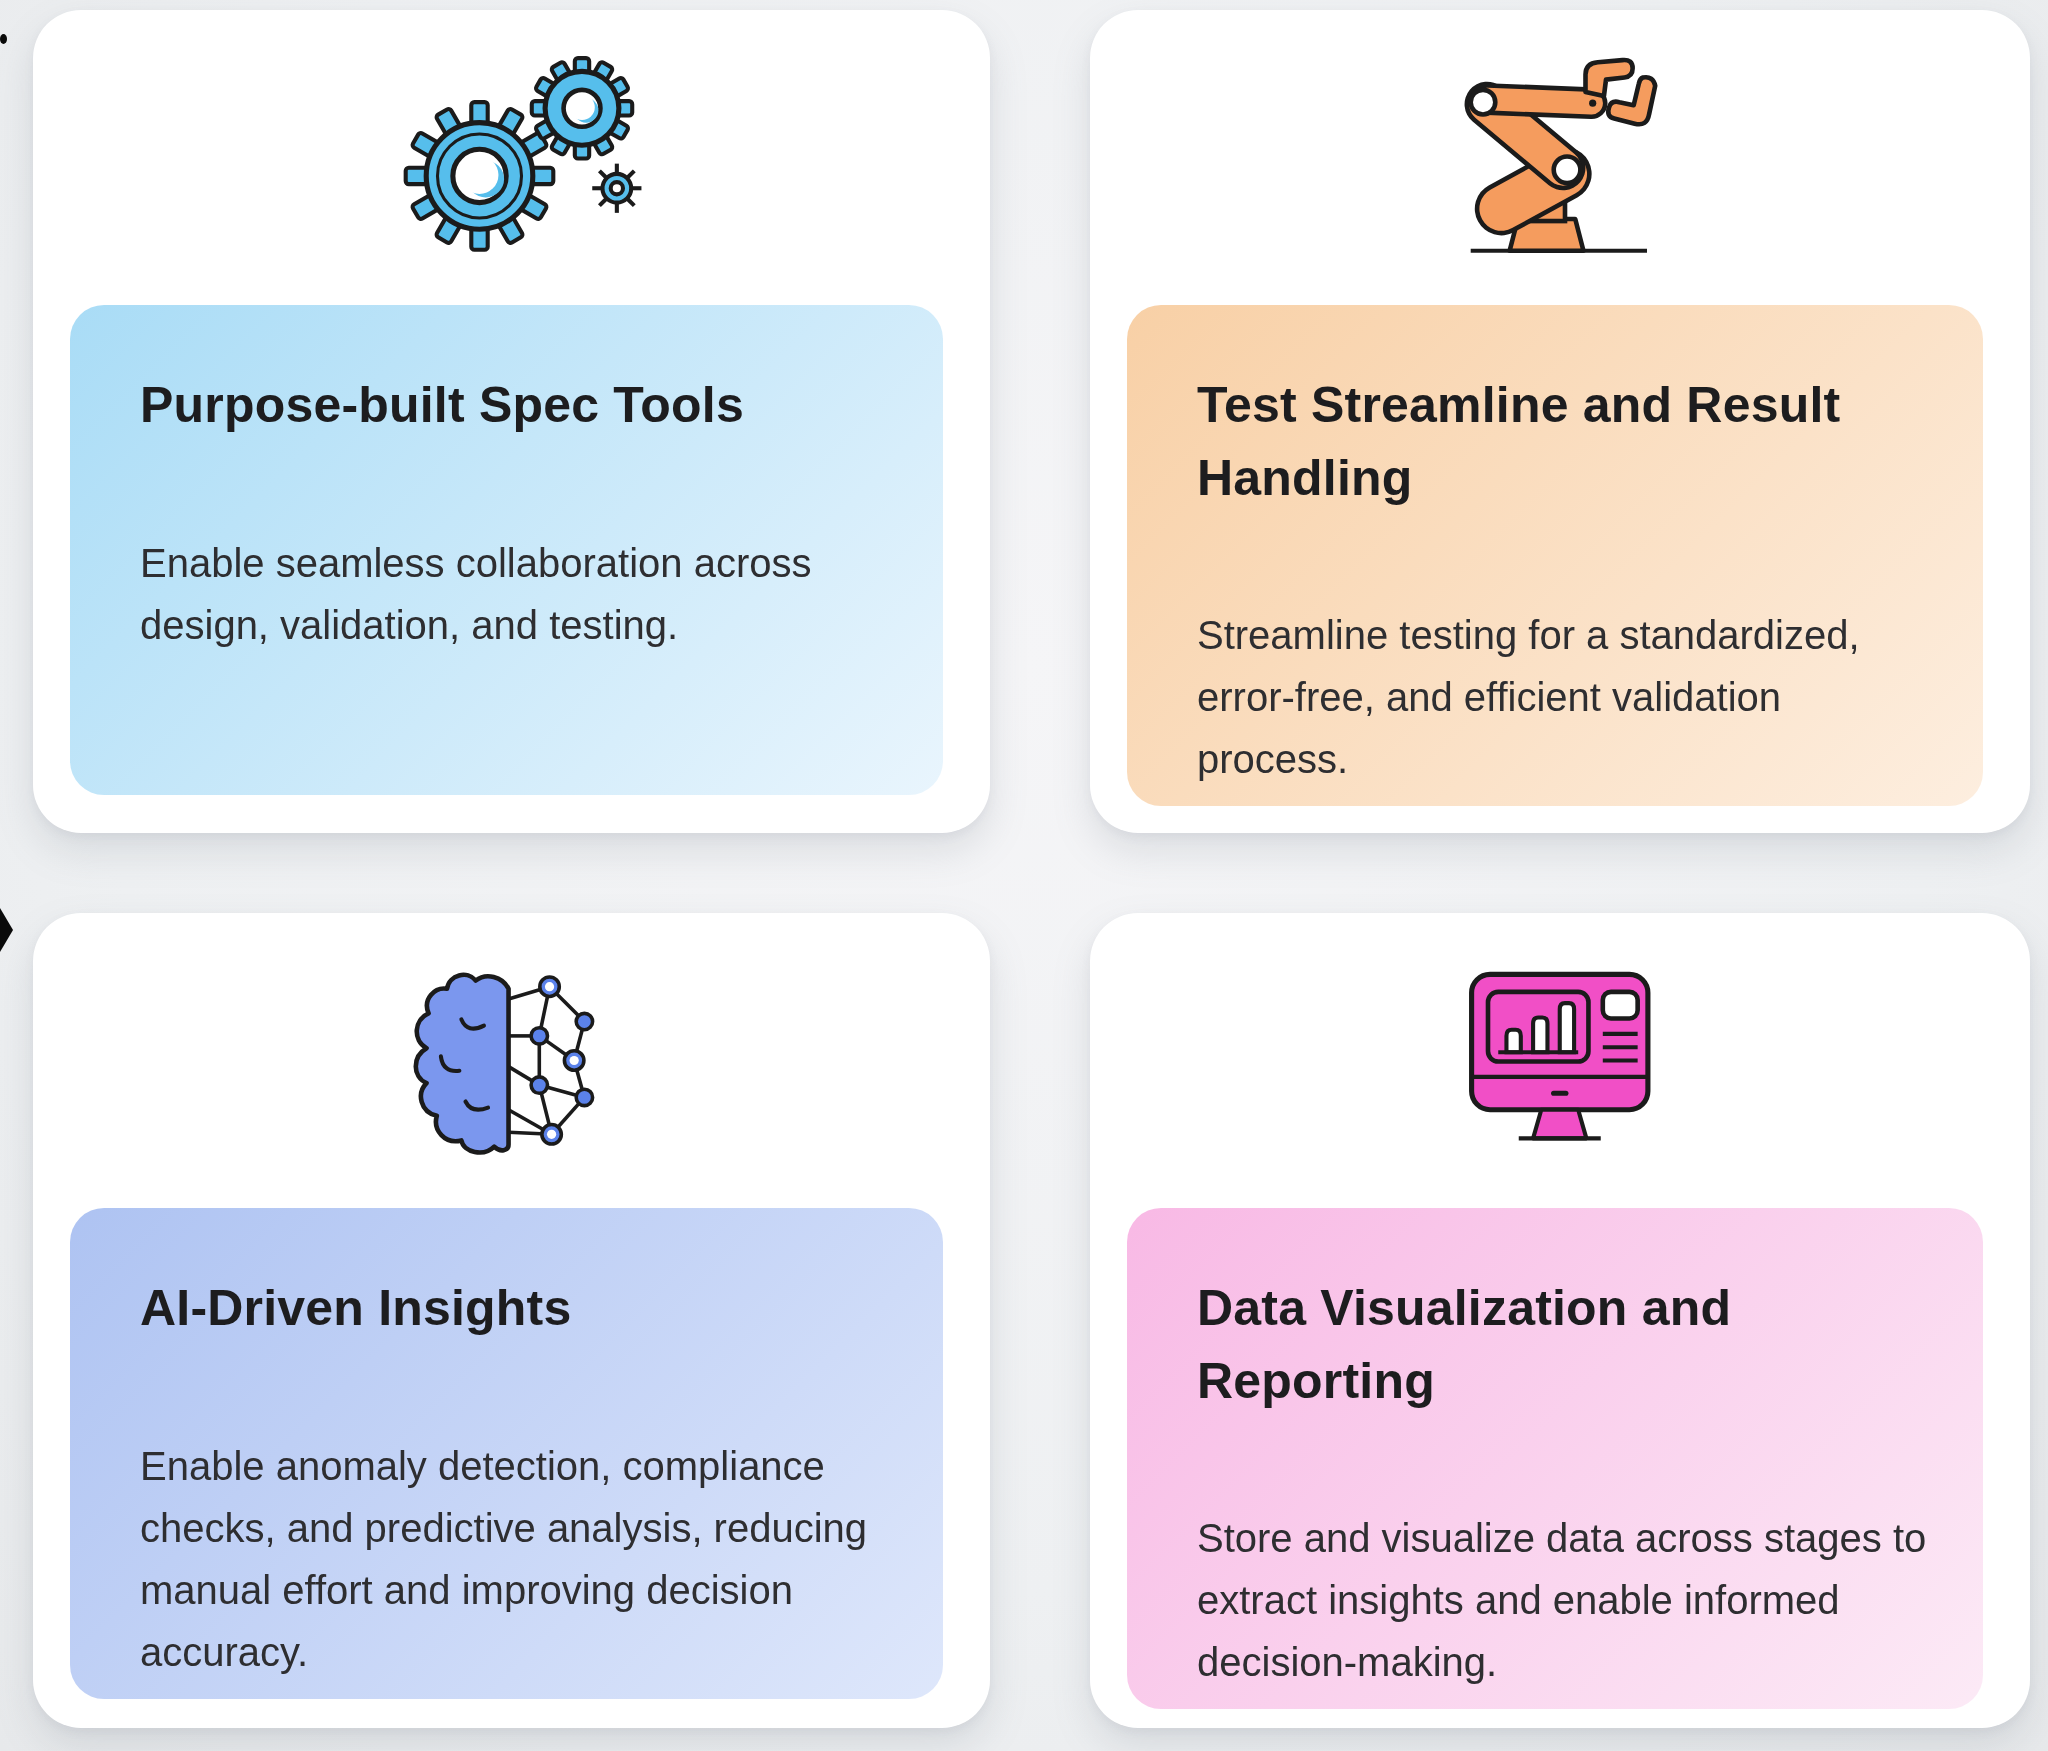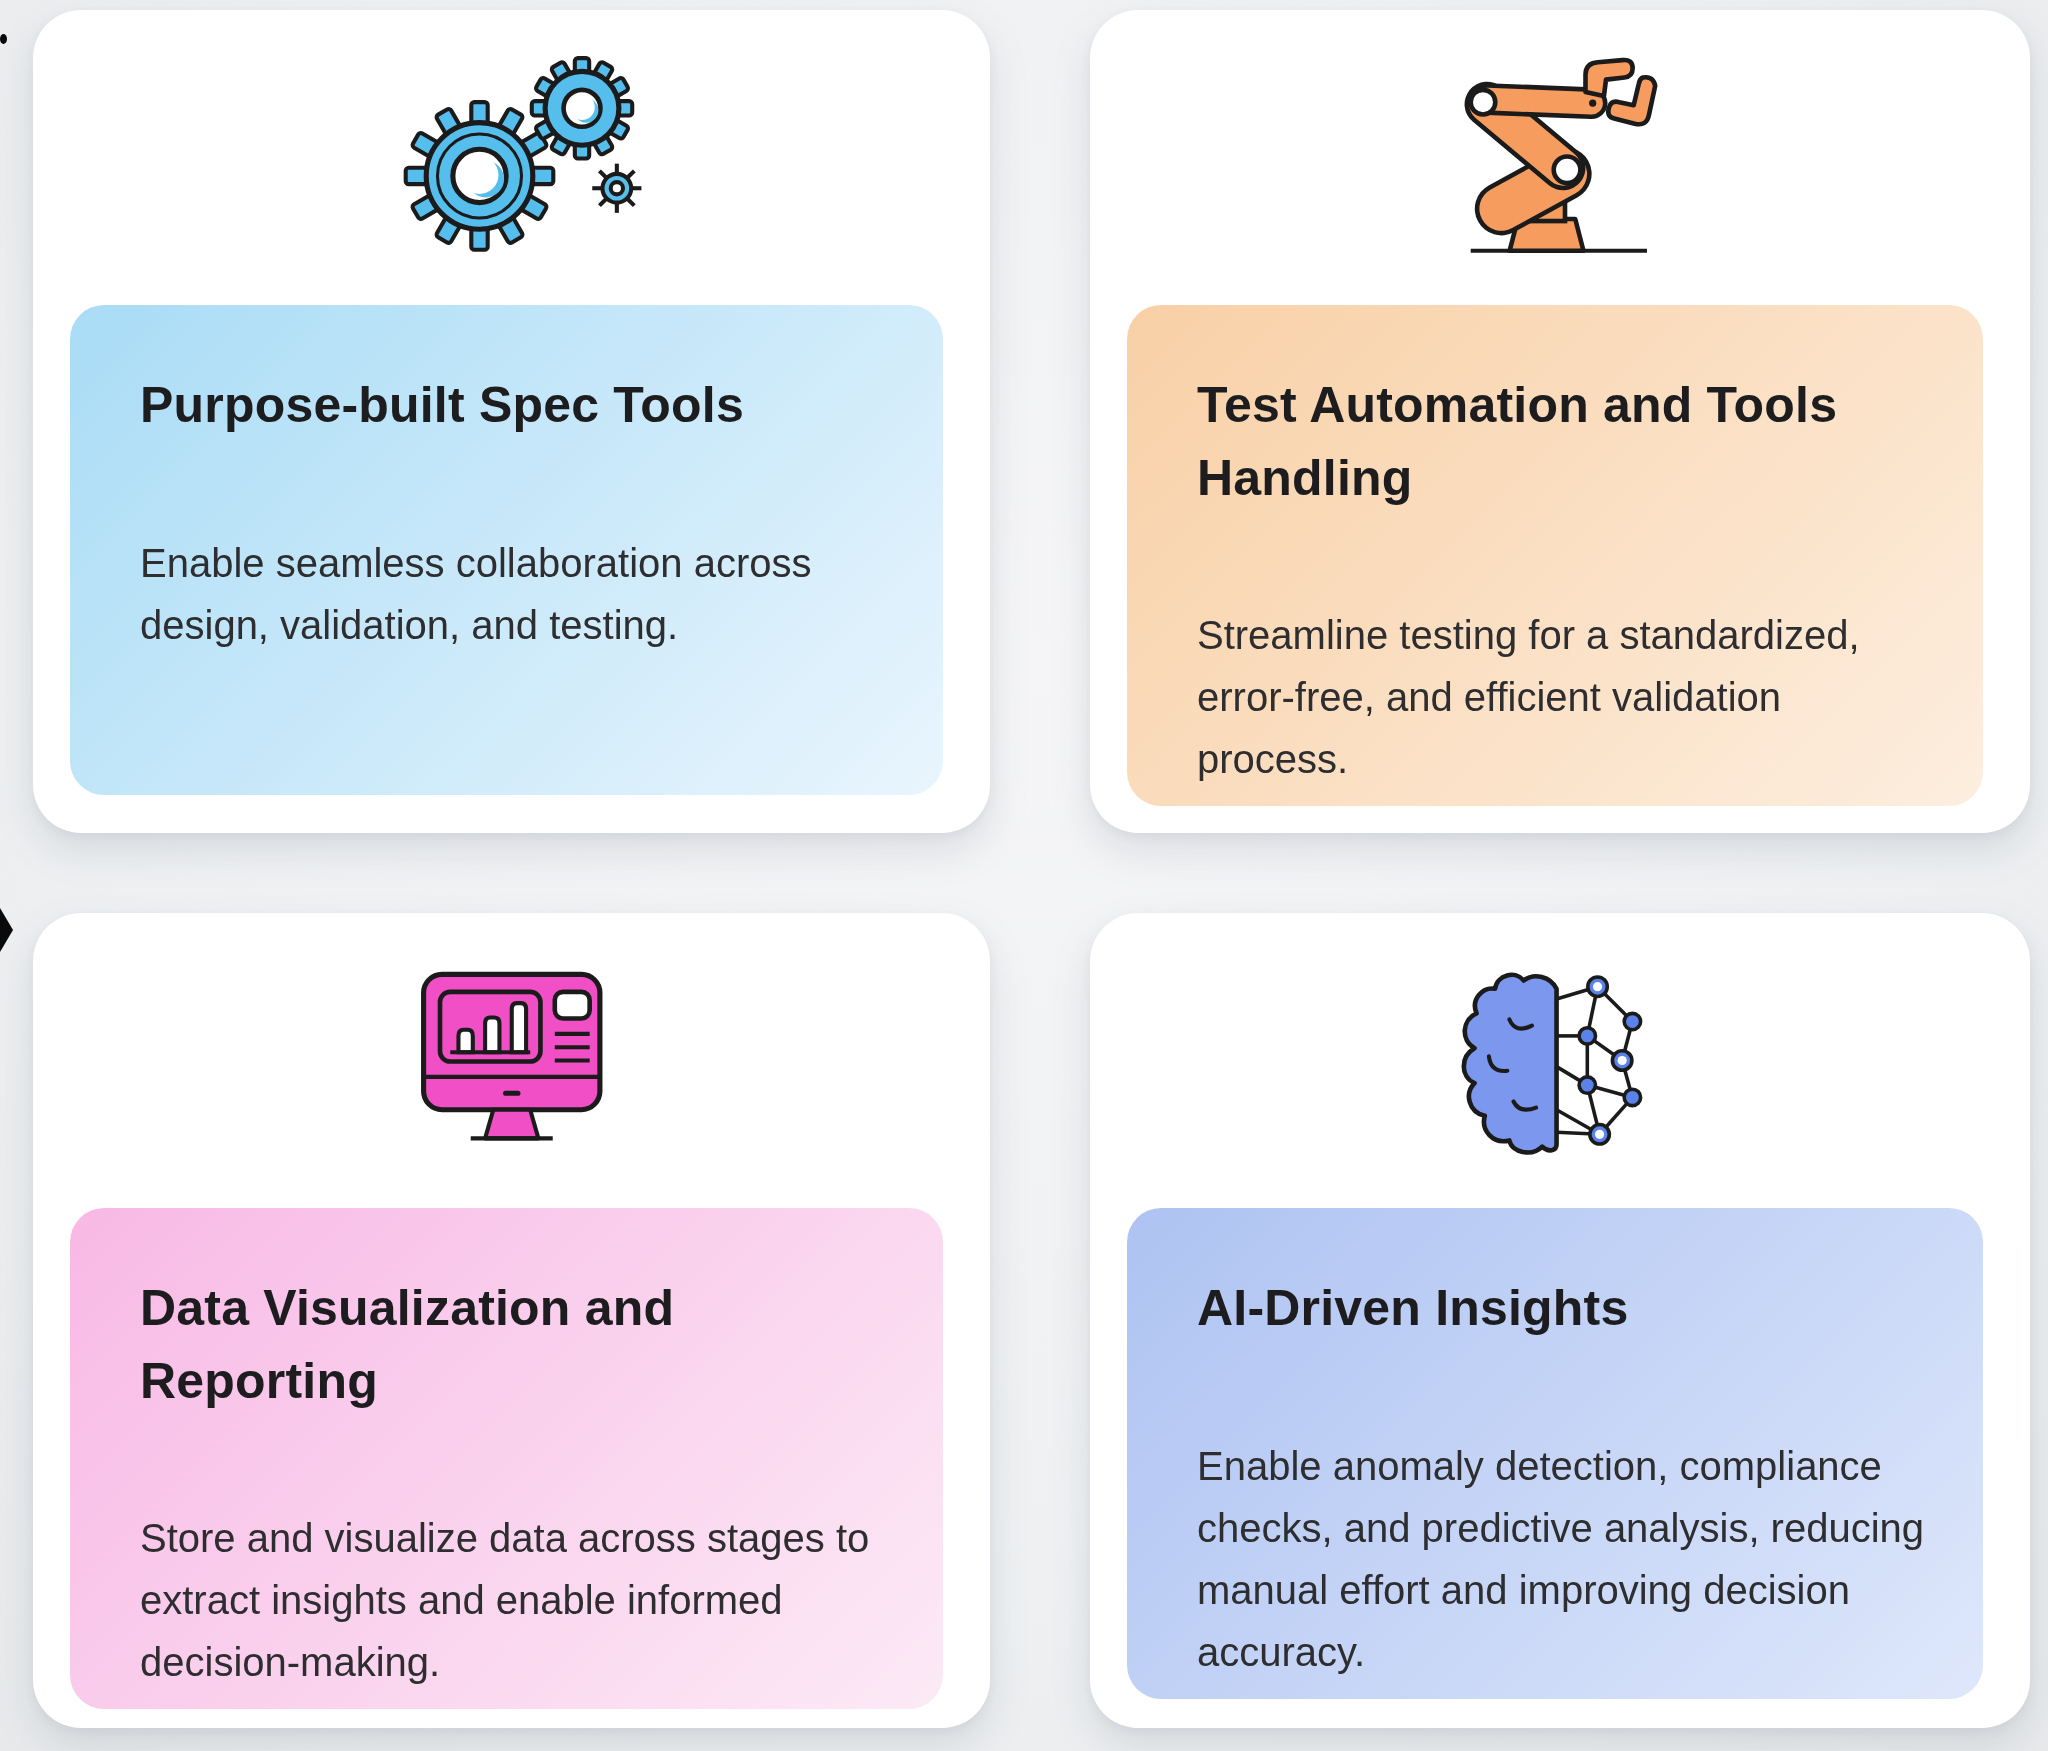--- a/index.html
+++ b/index.html
@@ -140,22 +140,82 @@
         <circle cx="122" cy="112" r="13" fill="#ffffff" stroke="#1b1b1b" stroke-width="4.5"></circle>
         <circle cx="40" cy="46" r="12" fill="#ffffff" stroke="#1b1b1b" stroke-width="4.5"></circle>
         <circle cx="147" cy="47" r="3.5" fill="#1b1b1b"></circle>
 
         <path d="M140 36 L140 19 Q140 8 152 7 L176 5 Q186 4 186 13 Q186 21 178 22 L160 24 L158 40 Z" style="fill:var(--accent)" stroke="#1b1b1b" stroke-width="4.5" stroke-linejoin="round"></path>
 
         <path d="M196 22 Q206 20 208 30 L202 58 Q200 70 188 67 L168 62 Q160 60 163 51 Q165 44 173 46 L187 49 L192 28 Q193 23 196 22 Z" style="fill:var(--accent)" stroke="#1b1b1b" stroke-width="4.5" stroke-linejoin="round"></path>
       </svg>
     </div>
     <div class="panel">
-      <h2 class="title">Test Automation and Tools Handling</h2>
+      <h2 class="title">Test Streamline and Result Handling</h2>
       <p class="desc">Streamline testing for a standardized, error-free, and efficient validation process.</p>
+    </div>
+  </div>
+
+  <div class="card" style="--from: #AEC3F2; --to: #DEE7FB; --accent: #7B97EE; --accent2: #5B82EA;">
+    <div class="icon-area">
+      <svg viewBox="0 0 210 200" xmlns="http://www.w3.org/2000/svg">
+
+        <g class="ln" stroke-width="3.5">
+          <line x1="102" y1="40" x2="142" y2="28"></line>
+          <line x1="142" y1="28" x2="176" y2="62"></line>
+          <line x1="142" y1="28" x2="132" y2="76"></line>
+          <line x1="102" y1="76" x2="132" y2="76"></line>
+          <line x1="132" y1="76" x2="166" y2="100"></line>
+          <line x1="176" y1="62" x2="166" y2="100"></line>
+          <line x1="132" y1="76" x2="132" y2="124"></line>
+          <line x1="102" y1="106" x2="132" y2="124"></line>
+          <line x1="166" y1="100" x2="176" y2="136"></line>
+          <line x1="132" y1="124" x2="176" y2="136"></line>
+          <line x1="132" y1="124" x2="144" y2="172"></line>
+          <line x1="176" y1="136" x2="144" y2="172"></line>
+          <line x1="102" y1="148" x2="144" y2="172"></line>
+          <line x1="102" y1="170" x2="144" y2="172"></line>
+        </g>
+
+        <path d="M102 30
+                 C 96 18, 80 14, 70 22
+                 C 62 12, 44 16, 42 30
+                 C 30 28, 18 40, 24 54
+                 C 10 60, 8 80, 22 88
+                 C 8 96, 8 116, 22 122
+                 C 12 132, 16 150, 32 154
+                 C 28 168, 40 182, 56 178
+                 C 58 190, 78 194, 88 184
+                 C 94 190, 102 188, 102 182 Z" style="fill:var(--accent)" stroke="#1b1b1b" stroke-width="4.5" stroke-linejoin="round"></path>
+        <g class="ln" stroke-width="4" stroke-linecap="round">
+          <path d="M56 60 Q62 74 78 66"></path>
+          <path d="M36 96 Q38 112 54 110"></path>
+          <path d="M60 140 Q66 152 82 146"></path>
+        </g>
+
+        <g style="fill:var(--accent2)" stroke="#1b1b1b" stroke-width="3.5">
+          <circle cx="176" cy="62" r="8"></circle>
+          <circle cx="132" cy="76" r="8"></circle>
+          <circle cx="132" cy="124" r="8"></circle>
+          <circle cx="176" cy="136" r="8"></circle>
+        </g>
+
+        <g>
+          <circle cx="142" cy="28" r="9.5" style="fill:var(--accent2)" stroke="#1b1b1b" stroke-width="3.5"></circle>
+          <circle cx="142" cy="28" r="4.5" fill="#ffffff"></circle>
+          <circle cx="166" cy="100" r="9.5" style="fill:var(--accent2)" stroke="#1b1b1b" stroke-width="3.5"></circle>
+          <circle cx="166" cy="100" r="4.5" fill="#ffffff"></circle>
+          <circle cx="144" cy="172" r="9.5" style="fill:var(--accent2)" stroke="#1b1b1b" stroke-width="3.5"></circle>
+          <circle cx="144" cy="172" r="4.5" fill="#ffffff"></circle>
+        </g>
+      </svg>
+    </div>
+    <div class="panel">
+      <h2 class="title">AI-Driven Insights</h2>
+      <p class="desc">Enable anomaly detection, compliance checks, and predictive analysis, reducing manual effort and improving decision accuracy.</p>
     </div>
   </div>
 
   <div class="card" style="--from: #F8B9E5; --to: #FCEAF6; --accent: #F14FC6; --accent2: #F14FC6;">
     <div class="icon-area">
       <svg viewBox="0 0 220 200" xmlns="http://www.w3.org/2000/svg">
         <rect x="24" y="16" width="172" height="132" rx="18" style="fill:var(--accent)" stroke="#1b1b1b" stroke-width="5"></rect>
         <line class="ln" x1="24" y1="116" x2="196" y2="116" stroke-width="4"></line>
         <line class="ln" x1="104" y1="132" x2="116" y2="132" stroke-width="5" stroke-linecap="round"></line>
         <rect x="40" y="33" width="98" height="68" rx="10" style="fill:var(--accent)" stroke="#1b1b1b" stroke-width="4.5"></rect>
@@ -170,76 +230,16 @@
         <path d="M92 148 L128 148 L136 176 L84 176 Z" style="fill:var(--accent)" stroke="#1b1b1b" stroke-width="4" stroke-linejoin="round"></path>
         <line class="ln" x1="70" y1="176" x2="150" y2="176" stroke-width="4"></line>
       </svg>
     </div>
     <div class="panel">
       <h2 class="title">Data Visualization and Reporting</h2>
       <p class="desc">Store and visualize data across stages to extract insights and enable informed decision-making.</p>
     </div>
   </div>
 
-  <div class="card" style="--from: #AEC3F2; --to: #DEE7FB; --accent: #7B97EE; --accent2: #5B82EA;">
-    <div class="icon-area">
-      <svg viewBox="0 0 210 200" xmlns="http://www.w3.org/2000/svg">
-
-        <g class="ln" stroke-width="3.5">
-          <line x1="102" y1="40" x2="142" y2="28"></line>
-          <line x1="142" y1="28" x2="176" y2="62"></line>
-          <line x1="142" y1="28" x2="132" y2="76"></line>
-          <line x1="102" y1="76" x2="132" y2="76"></line>
-          <line x1="132" y1="76" x2="166" y2="100"></line>
-          <line x1="176" y1="62" x2="166" y2="100"></line>
-          <line x1="132" y1="76" x2="132" y2="124"></line>
-          <line x1="102" y1="106" x2="132" y2="124"></line>
-          <line x1="166" y1="100" x2="176" y2="136"></line>
-          <line x1="132" y1="124" x2="176" y2="136"></line>
-          <line x1="132" y1="124" x2="144" y2="172"></line>
-          <line x1="176" y1="136" x2="144" y2="172"></line>
-          <line x1="102" y1="148" x2="144" y2="172"></line>
-          <line x1="102" y1="170" x2="144" y2="172"></line>
-        </g>
-
-        <path d="M102 30
-                 C 96 18, 80 14, 70 22
-                 C 62 12, 44 16, 42 30
-                 C 30 28, 18 40, 24 54
-                 C 10 60, 8 80, 22 88
-                 C 8 96, 8 116, 22 122
-                 C 12 132, 16 150, 32 154
-                 C 28 168, 40 182, 56 178
-                 C 58 190, 78 194, 88 184
-                 C 94 190, 102 188, 102 182 Z" style="fill:var(--accent)" stroke="#1b1b1b" stroke-width="4.5" stroke-linejoin="round"></path>
-        <g class="ln" stroke-width="4" stroke-linecap="round">
-          <path d="M56 60 Q62 74 78 66"></path>
-          <path d="M36 96 Q38 112 54 110"></path>
-          <path d="M60 140 Q66 152 82 146"></path>
-        </g>
-
-        <g style="fill:var(--accent2)" stroke="#1b1b1b" stroke-width="3.5">
-          <circle cx="176" cy="62" r="8"></circle>
-          <circle cx="132" cy="76" r="8"></circle>
-          <circle cx="132" cy="124" r="8"></circle>
-          <circle cx="176" cy="136" r="8"></circle>
-        </g>
-
-        <g>
-          <circle cx="142" cy="28" r="9.5" style="fill:var(--accent2)" stroke="#1b1b1b" stroke-width="3.5"></circle>
-          <circle cx="142" cy="28" r="4.5" fill="#ffffff"></circle>
-          <circle cx="166" cy="100" r="9.5" style="fill:var(--accent2)" stroke="#1b1b1b" stroke-width="3.5"></circle>
-          <circle cx="166" cy="100" r="4.5" fill="#ffffff"></circle>
-          <circle cx="144" cy="172" r="9.5" style="fill:var(--accent2)" stroke="#1b1b1b" stroke-width="3.5"></circle>
-          <circle cx="144" cy="172" r="4.5" fill="#ffffff"></circle>
-        </g>
-      </svg>
-    </div>
-    <div class="panel">
-      <h2 class="title">AI-Driven Insights</h2>
-      <p class="desc">Enable anomaly detection, compliance checks, and predictive analysis, reducing manual effort and improving decision accuracy.</p>
-    </div>
-  </div>
-
 </div>
 
 <div class="edge-artifact" id="artifact-top"></div>
 <div class="edge-artifact" id="artifact-mid"></div>
 
 </body></html>

